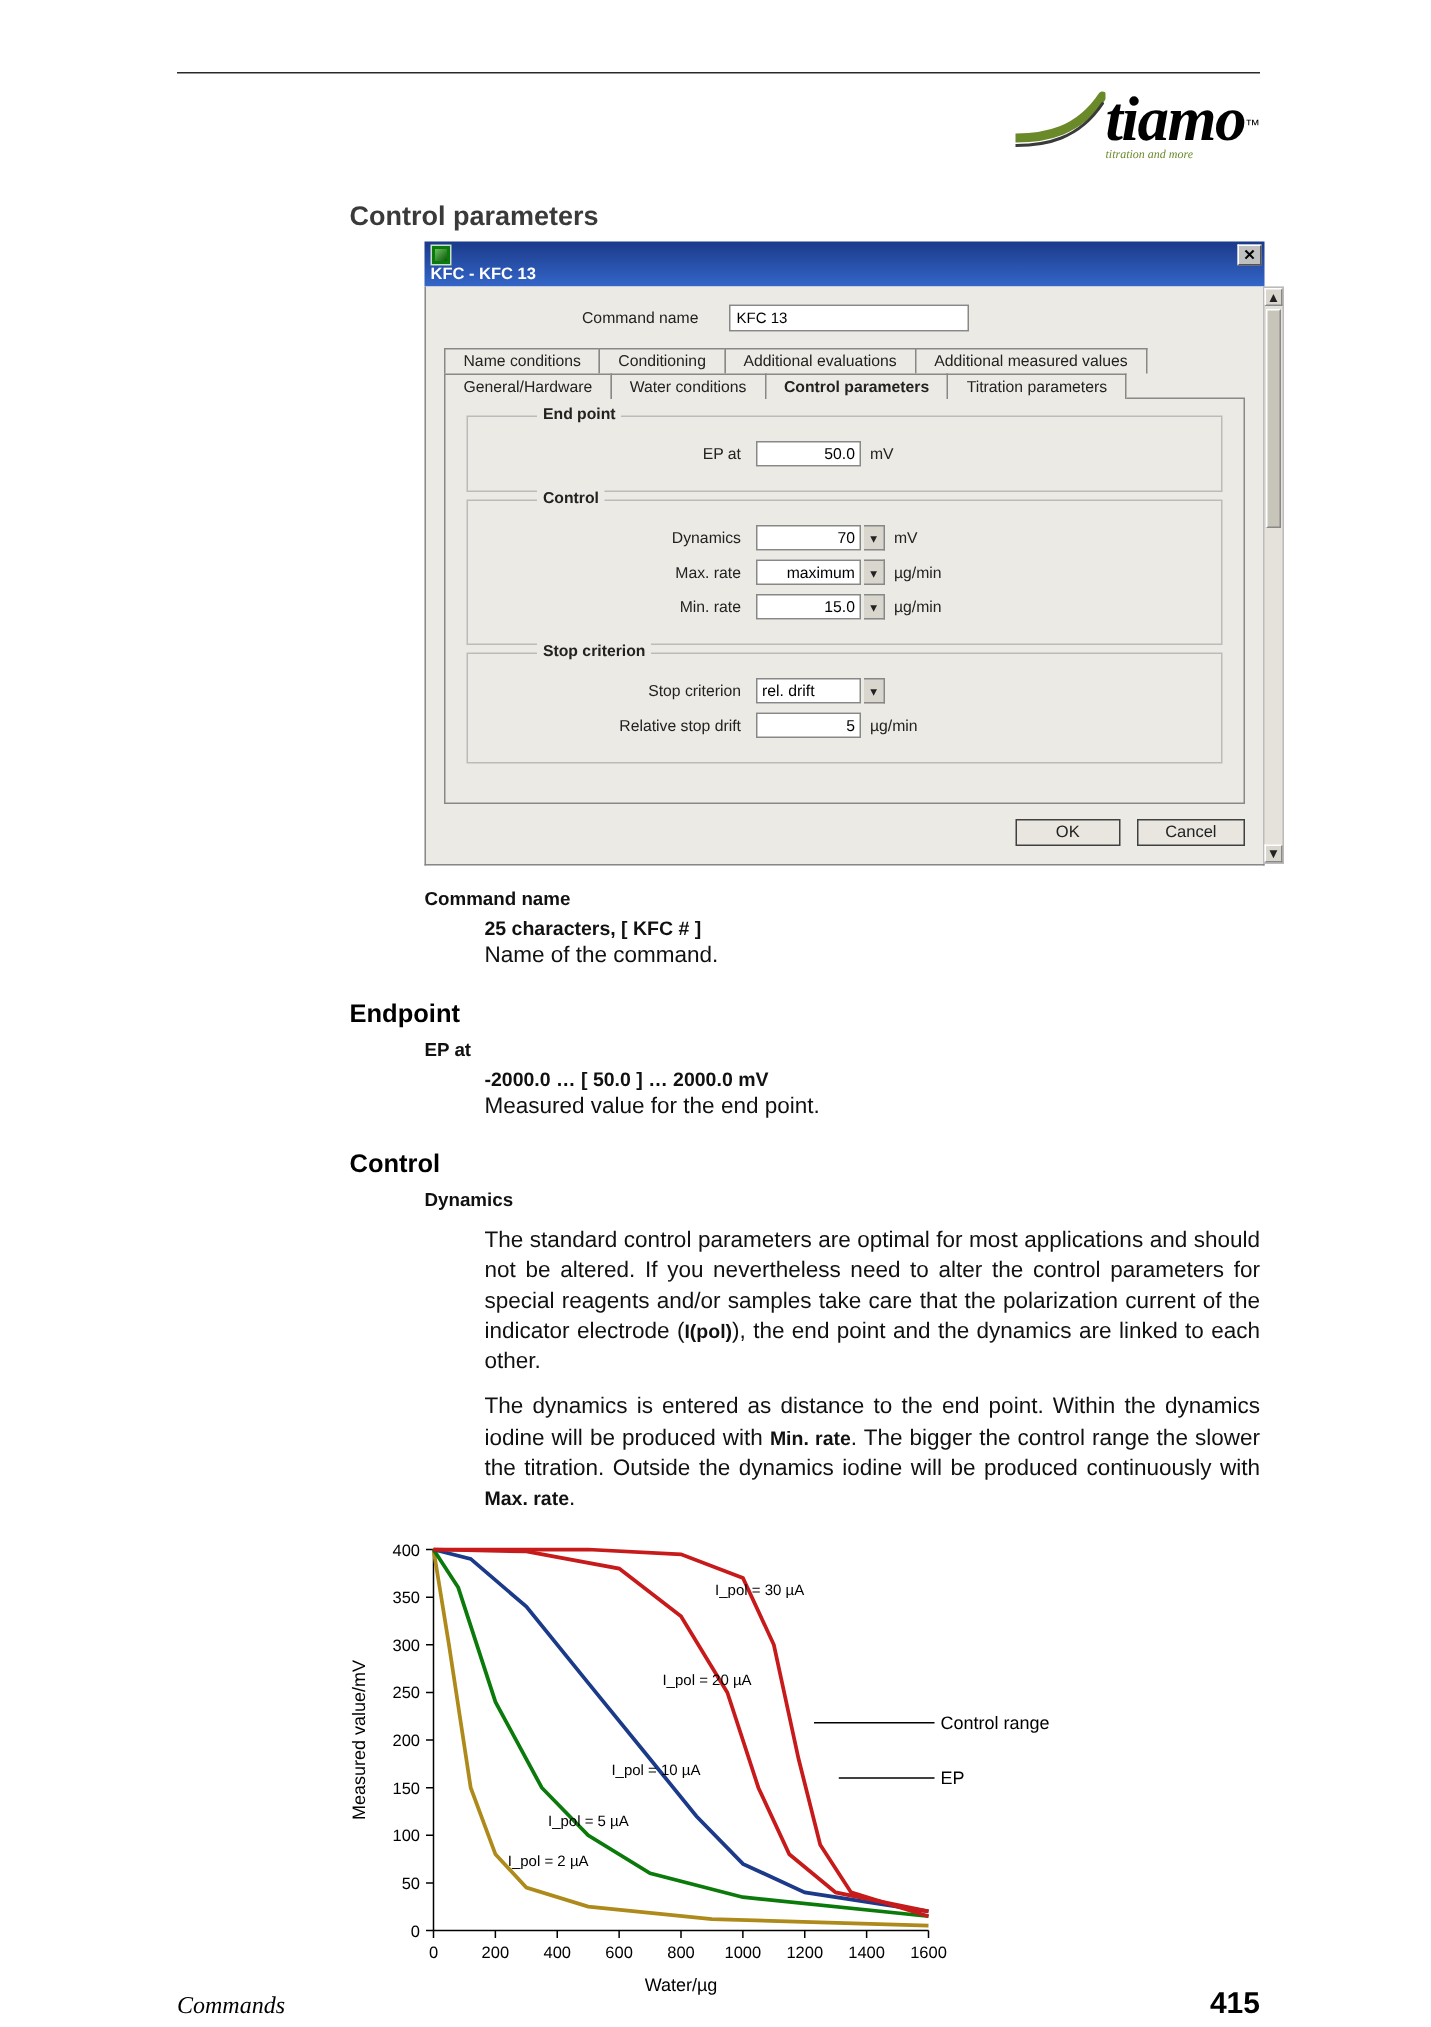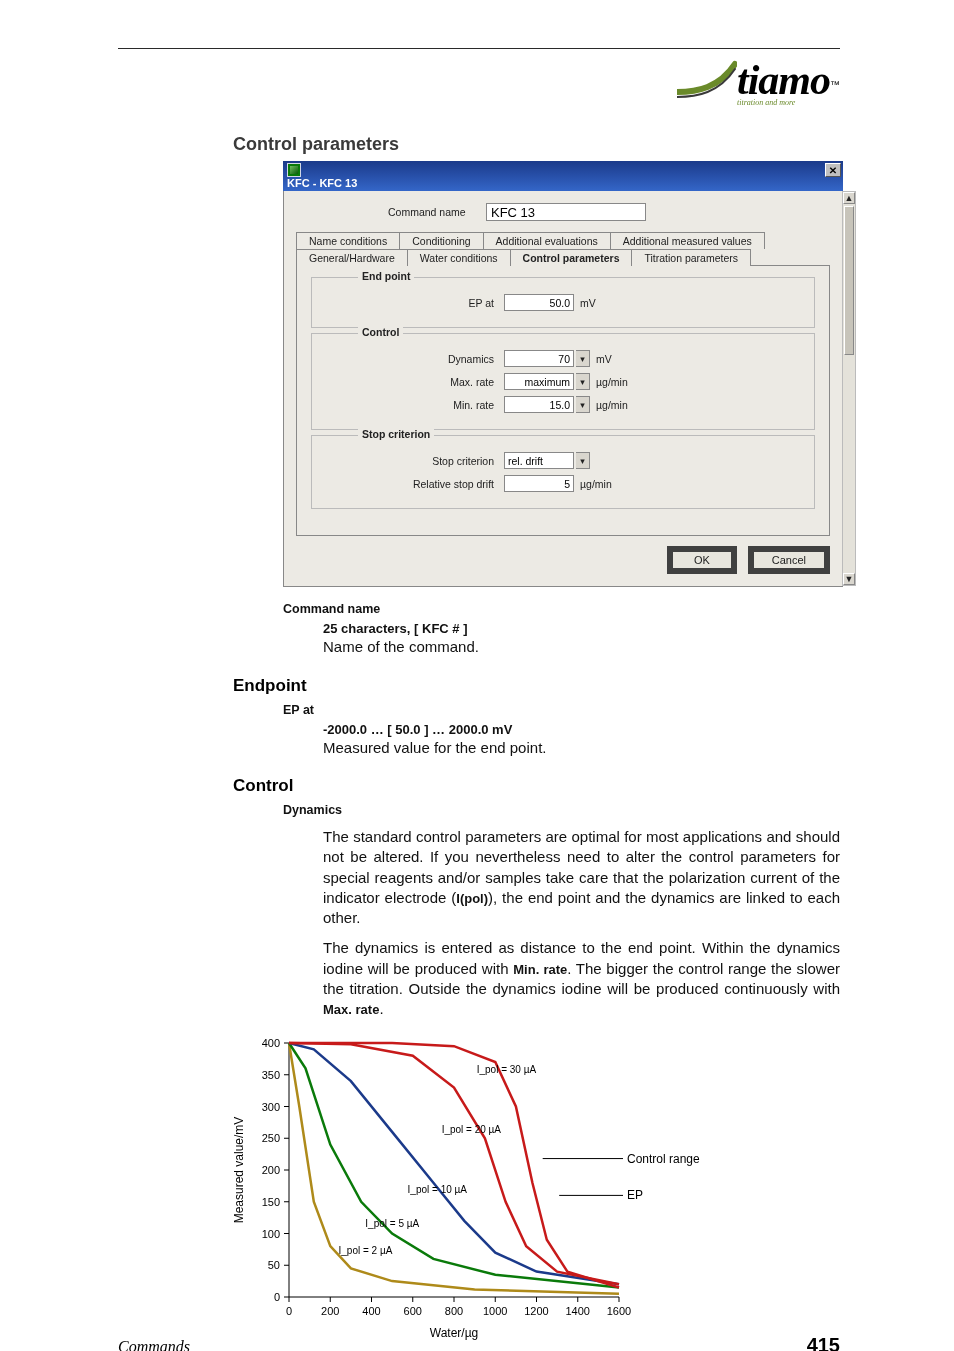--- a/index.html
+++ b/index.html
@@ -118,21 +118,21 @@
 .dialog-body .scroll .arr { width: 12px; height: 12px; background: #d9d6ce; border: 1px solid #fff; border-right-color:#888; border-bottom-color:#888; display:flex; align-items:center; justify-content:center; font-size:9px; }
 .dialog-body .scroll .arr.up { position:absolute; top:0; left:0; }
 .dialog-body .scroll .arr.dn { position:absolute; bottom:0; left:0; }
 .dialog-body .scroll .thumb { position:absolute; left:1px; top:14px; width:10px; height:38%; background:#c7c4ba; border:1px solid #fff; border-right-color:#888; border-bottom-color:#888;}
 .cmdrow {
   display: flex; align-items: center; margin: 4px 0 10px 0; padding-left: 92px;
 }
 .cmdrow .lbl { width: 98px; text-align: left; font-size: 10.5px; }
 .cmdrow input.txt {
   font-family: Tahoma, Arial, sans-serif;
-  font-size: 13px;
+  font-size: 10px;
   border: 1px solid #888; background: #fff; height: 18px; padding: 0 4px; width: 160px;
 }
 .tabs {
   margin-top: 6px;
 }
 .tab-row { display:flex; }
 .tab {
   font-size: 10.5px; padding: 2px 12px; border:1px solid #888; border-bottom: none; background: var(--dialog-bg);
   margin-right: -1px; position: relative; top:1px;
 }
@@ -148,21 +148,21 @@
 .g-box .g-legend {
   position: absolute; top: -8px; left: 16px; background: var(--dialog-bg); padding: 0 4px; font-weight:700; font-size:10.5px;margin-left:30px;
 }
 .frow { display:flex; align-items:center; margin:6px 0; }
 .frow .flbl { width: 182px; text-align: right; padding-right: 10px; font-size:10.5px; }
 .frow .fval { display:flex; align-items:center; gap:2px; }
 .fval input.txt { width: 70px; height:17px; border:1px solid #888; text-align:right; padding:0 3px; font-size:10.5px; font-family:Tahoma,Arial,sans-serif;}
 .fval .dd { width:14px; height:17px; border:1px solid #888; border-left:none; background:#d9d6ce; display:flex; align-items:center; justify-content:center; font-size:9px;}
 .fval .unit { margin-left:4px; font-size:10.5px;}
 .btnrow { text-align:right; margin-top:10px; }
-.btn { display:inline-block; min-width:70px; text-align:center; font-size:11px; padding:2px 18px; border:6px solid #404040; background:#e8e6de; margin-left:8px; }
+.btn { display:inline-block; min-width:70px; text-align:center; font-size:11px; padding:2px 18px; border:1px solid #404040; background:#e8e6de; margin-left:8px; }
 
 
 .entry { margin-left: 165px; margin-top: 14px; font-size: 15px; font-family: Arial, sans-serif; line-height: 1.35; color:#111;}
 .entry .e-name { font-weight:900; font-size:12.5px; margin-bottom:2px; margin-left:0;}
 .entry .e-spec { font-weight:900; font-size:13px; margin-left:40px;}
 .entry .e-desc { font-size:15px; margin-left:40px;}
 .entry p.body { margin:8px 0 10px 40px; font-size:15px; text-align:justify;}
 .inline-b { font-weight:900; font-size:13px;}
 
 

